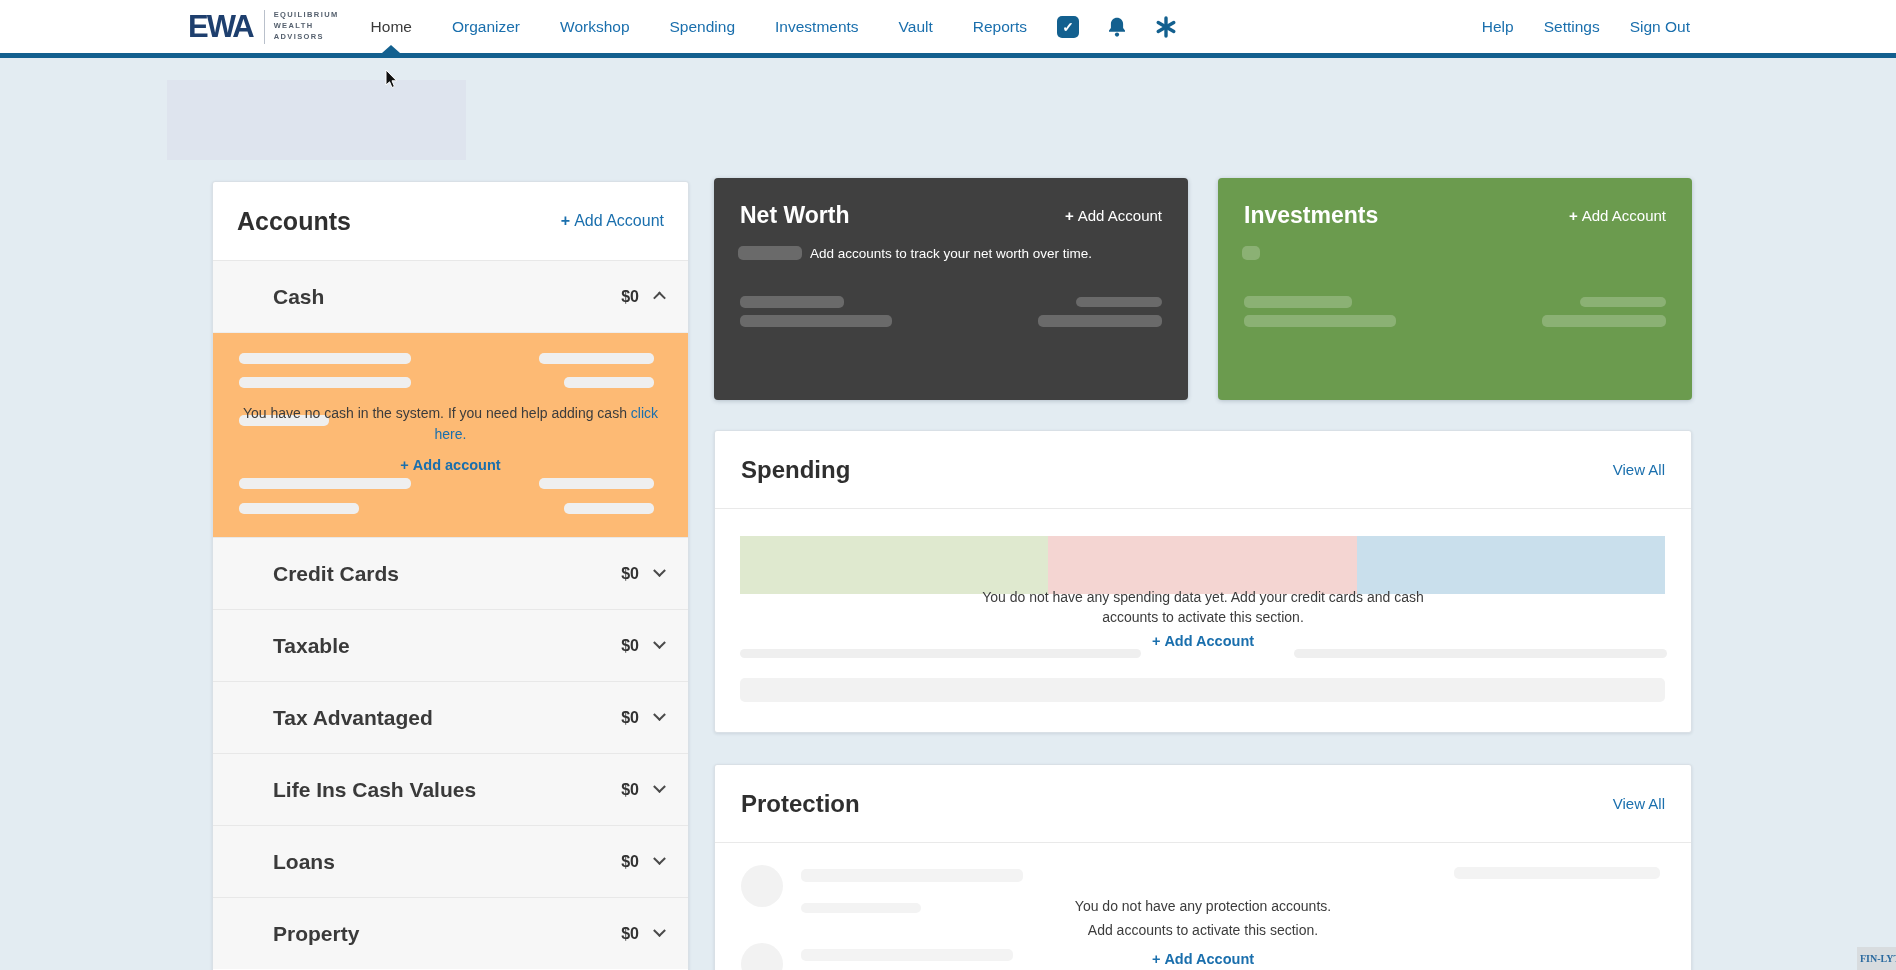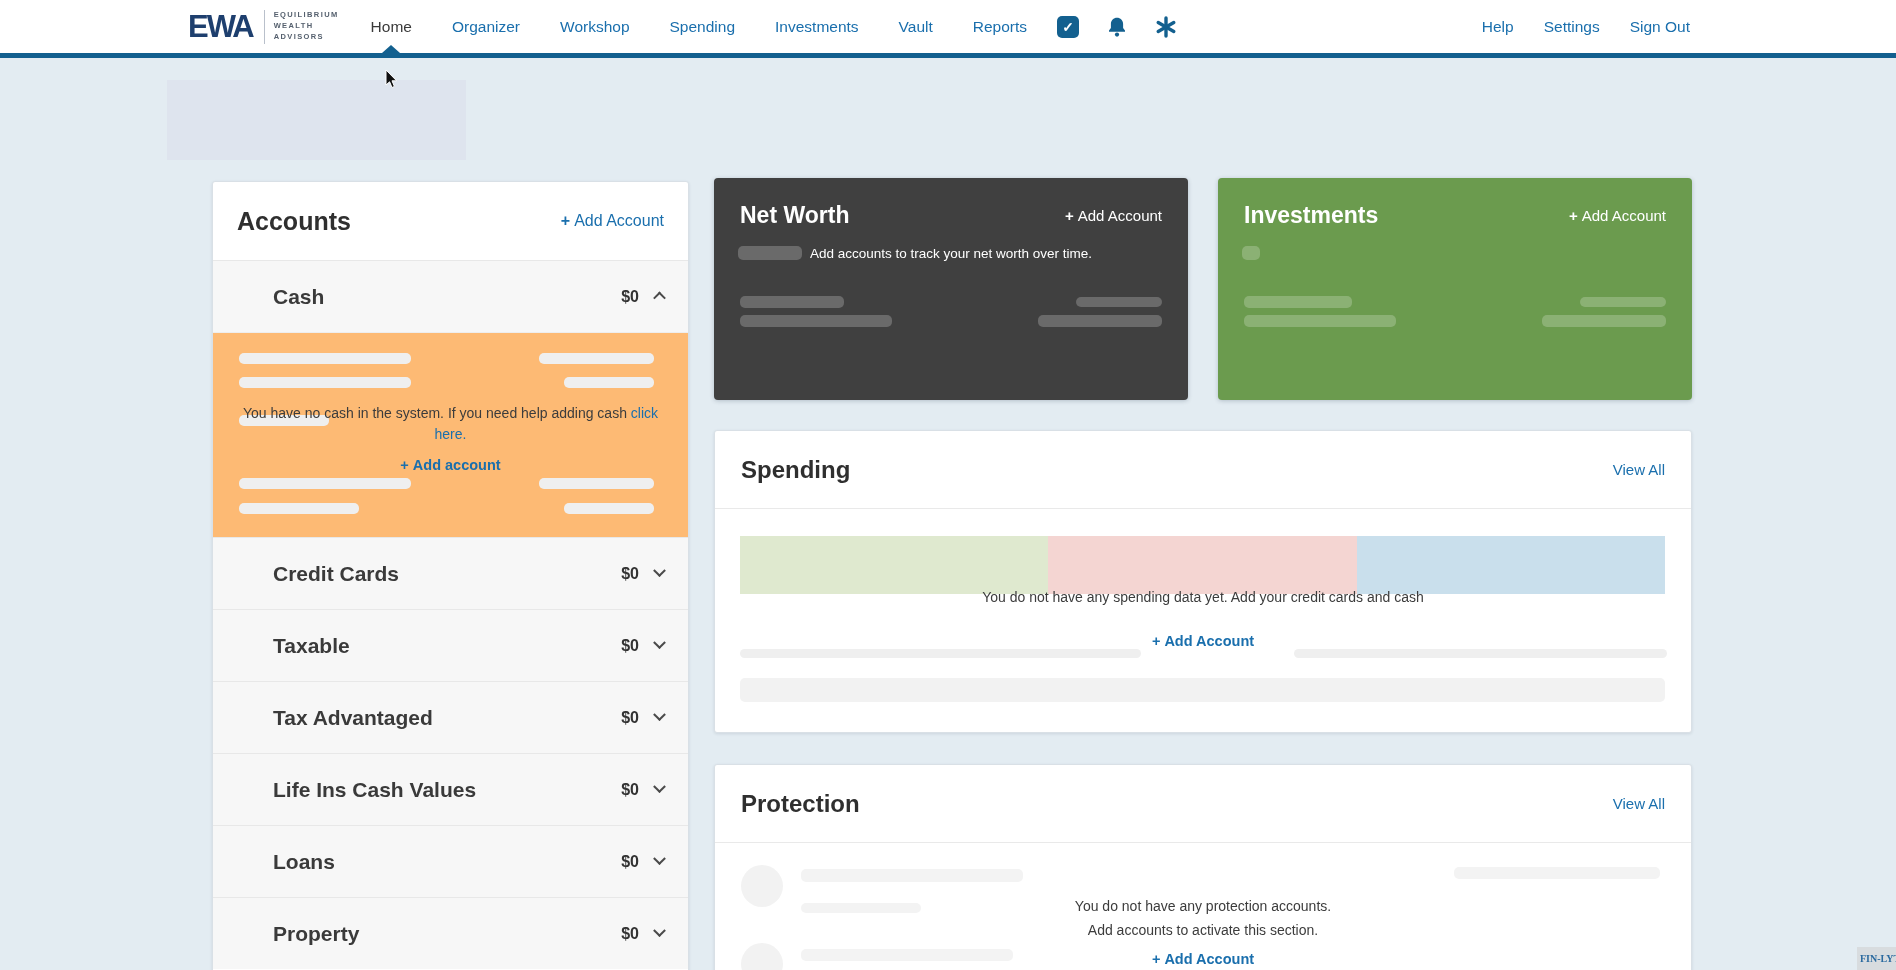--- a/index.html
+++ b/index.html
@@ -270,20 +270,21 @@
     <div class="wide-title">Spending</div>
     <a class="link view-all">View All</a>
   </div>
   <div class="band">
     <div id="band-seg-0" style="background: rgb(223, 233, 207);"></div>
     <div id="band-seg-1" style="background: rgb(244, 213, 210);"></div>
     <div id="band-seg-2" style="background: rgb(201, 223, 236);"></div>
   </div>
   <div class="spend-msg">
     <div>You do not have any spending data yet. Add your credit cards and cash</div>
+    <div>accounts to activate this section.</div>
   </div>
   <div class="skel" style="left:25px; top:218px; width:401px; height:9px;"></div>
   <div class="skel" style="left:579px; top:218px; width:373px; height:9px;"></div>
   <div class="spend-add">
     <a class="link"><span class="plus">+</span><span>Add Account</span></a>
   </div>
   <div class="skel" style="left:25px; right:26px; top:247px; height:24px; background:#f2f2f2;"></div>
 </section>
 
 <section class="card protection-card">

